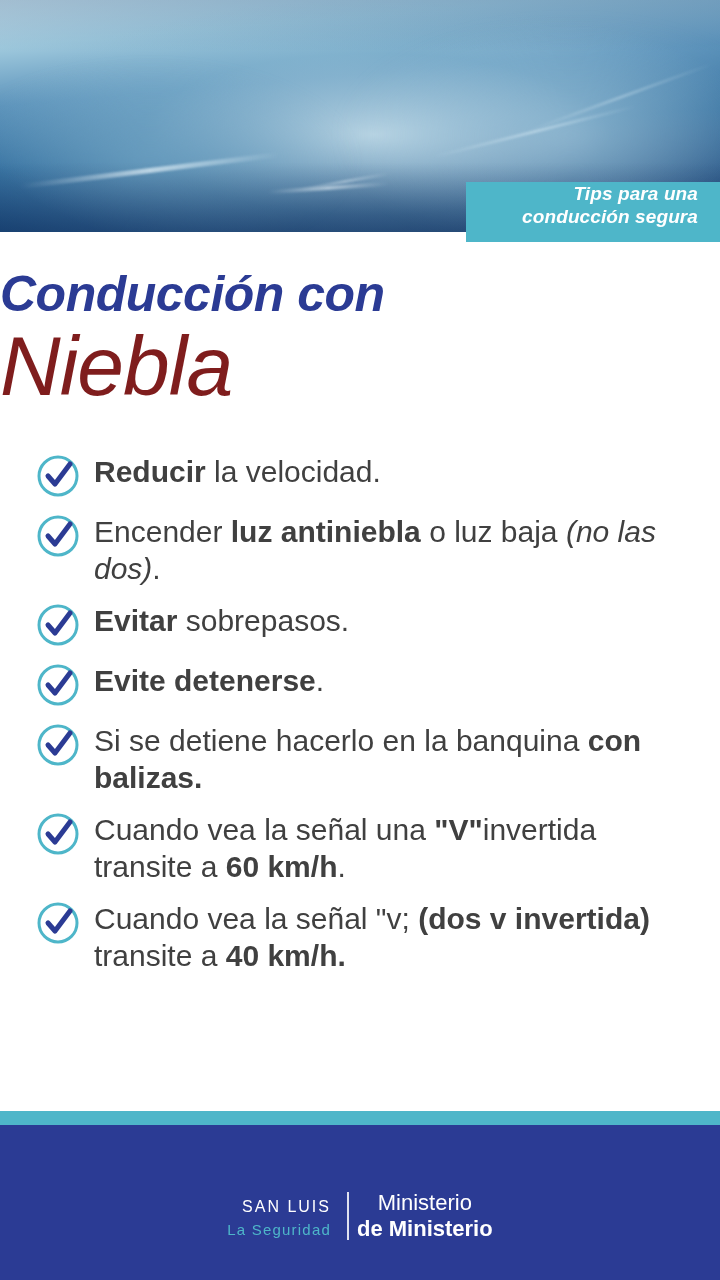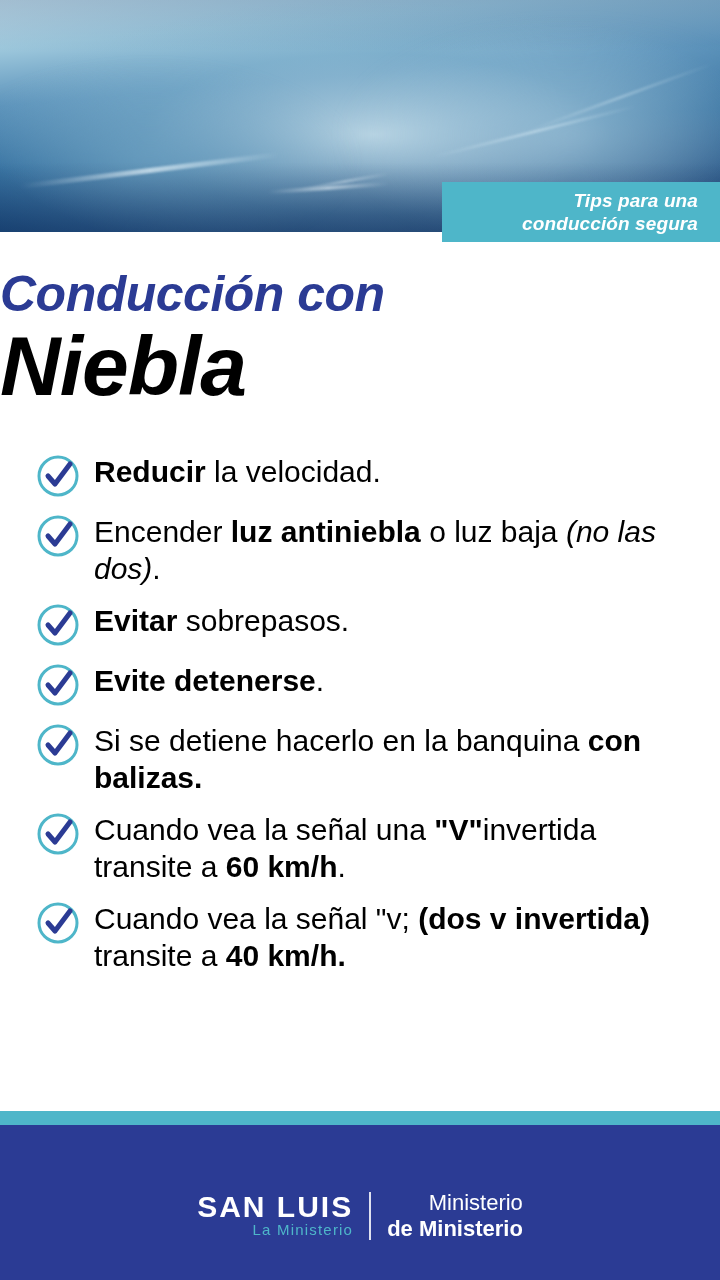--- a/index.html
+++ b/index.html
@@ -69,27 +69,26 @@
     position: absolute;
     inset: 0;
     background: linear-gradient(180deg, rgba(30,70,120,0.25) 0%, rgba(30,70,120,0.0) 22%, rgba(20,55,100,0.0) 70%, rgba(18,50,95,0.45) 100%);
   }
 
   
   .tips-tag {
     position: absolute;
     right: 0;
     top: 182px;
-    width: 278px;
+    width: 254px;
     height: 60px;
     background: #4eb6c9;
     display: flex;
     flex-direction: column;
     align-items: flex-end;
-    justify-content: center;
     padding-right: 22px;
     box-sizing: border-box;
   }
   .tips-tag span {
     display: block;
     color: #ffffff;
     font-weight: bold;
     font-style: italic;
     font-size: 19px;
     line-height: 23px;
@@ -107,22 +106,22 @@
   }
   .title-1 {
     color: #2b3b94;
     font-weight: bold;
     font-style: italic;
     font-size: 50px;
     line-height: 56px;
     letter-spacing: -0.5px;
   }
   .title-2 {
-    color: #000000;
-    font-weight: bold;
+    color: #7f1d1d;
+    font-weight: normal;
     font-style: italic;
     font-size: 84px;
     line-height: 84px;
     letter-spacing: -1px;
     margin-top: 2px;
   }
 
   
   .list {
     position: absolute;
@@ -137,21 +136,21 @@
   }
   .check-icon {
     flex: 0 0 auto;
     width: 44px;
     height: 44px;
     margin-right: 14px;
     margin-top: 2px;
   }
   .check-icon svg { display: block; }
   .item-text {
-    color: #000000;
+    color: #404040;
     font-size: 30px;
     line-height: 37px;
     padding-top: 1px;
   }
   .item-text b { font-weight: bold; }
   .item-text i { font-style: italic; }
 
   
   .footer-top {
     position: absolute;
@@ -177,40 +176,40 @@
     display: flex;
     align-items: center;
     justify-content: center;
   }
   .brand-left {
     text-align: right;
     padding-right: 16px;
   }
   .brand-san-luis {
     color: #ffffff;
-    font-weight: bold;
-    font-size: 30px;
+    font-weight: normal;
+    font-size: 16px;
     line-height: 27px;
     letter-spacing: 2px;
   }
   .brand-provincia {
     color: #4eb6c9;
     font-size: 15px;
     line-height: 19px;
     letter-spacing: 1.2px;
   }
   .brand-divider {
     width: 2px;
     height: 48px;
     background: #ffffff;
     opacity: 0.85;
   }
   .brand-right {
-    padding-left: 16px;
-    text-align: right;
+    padding-left: 8px;
+    text-align: center;
   }
   .brand-min {
     color: #ffffff;
     font-size: 22px;
     line-height: 26px;
     font-weight: normal;
   }
   .brand-seg {
     color: #ffffff;
     font-size: 22px;
@@ -308,21 +307,21 @@
         </span>
         <div class="item-text">Cuando vea la señal "v; <b>(dos v invertida)</b> transite a <b>40 km/h.</b></div>
       </div>
     </div>
 
   <div class="footer-top"></div>
   <div class="footer"></div>
   <div class="brand">
     <div class="brand-left">
       <div class="brand-san-luis">SAN LUIS</div>
-      <div class="brand-provincia">La Ministerio</div>
+      <div class="brand-provincia">La Seguridad</div>
     </div>
     <div class="brand-divider"></div>
     <div class="brand-right">
       <div class="brand-min">Ministerio</div>
       <div class="brand-seg">de Ministerio</div>
     </div>
   </div>
 
 </div>
 

